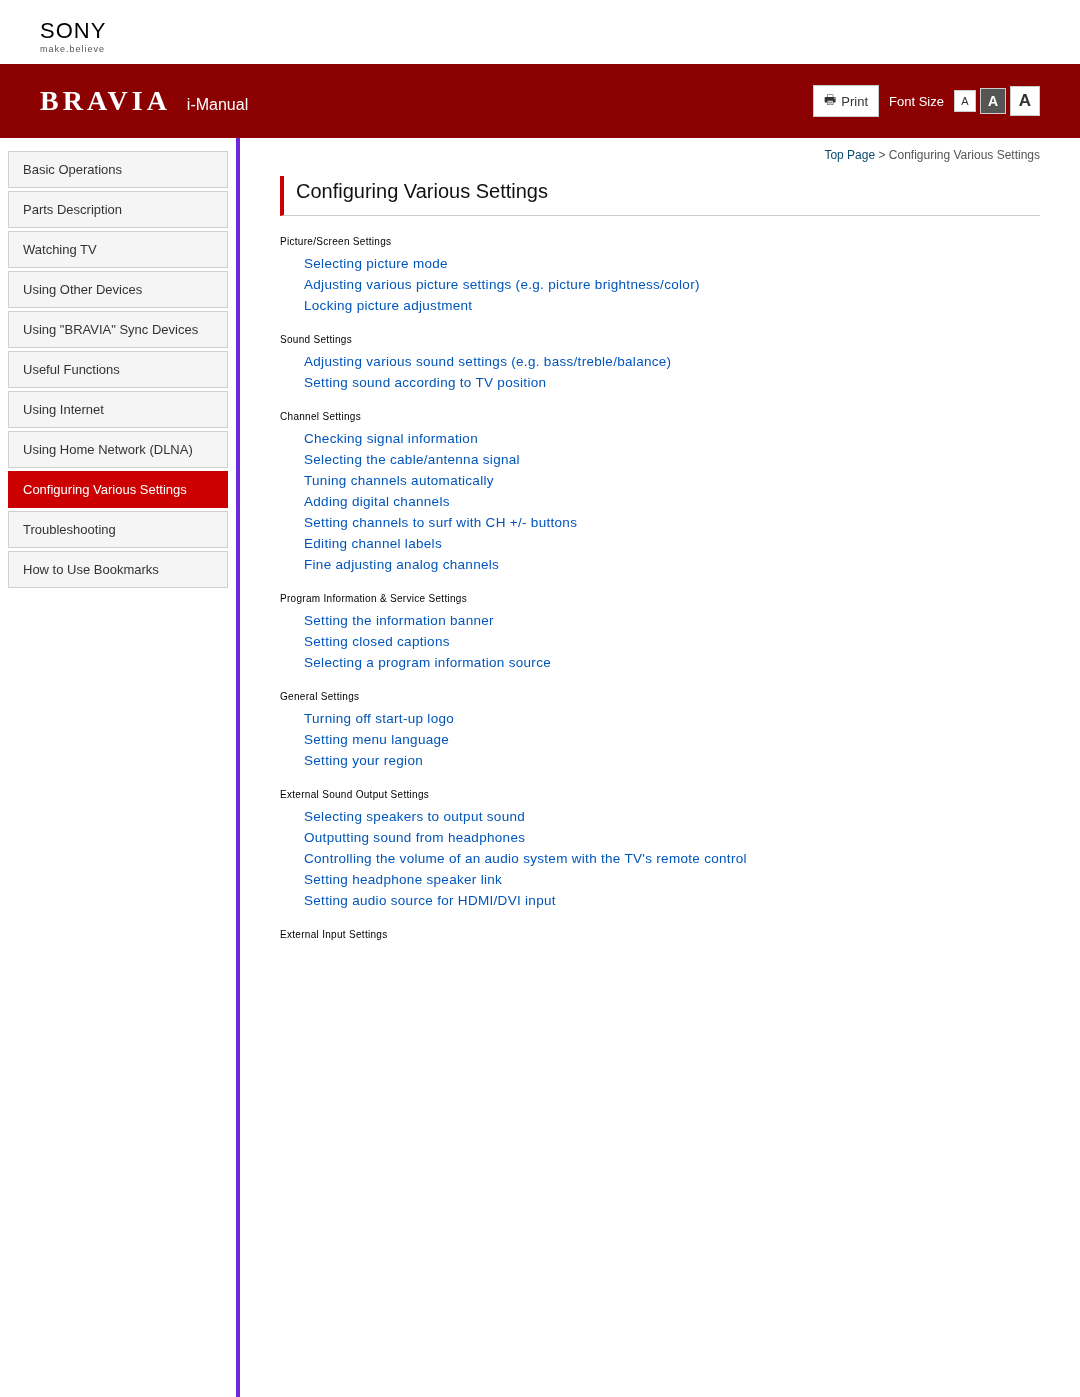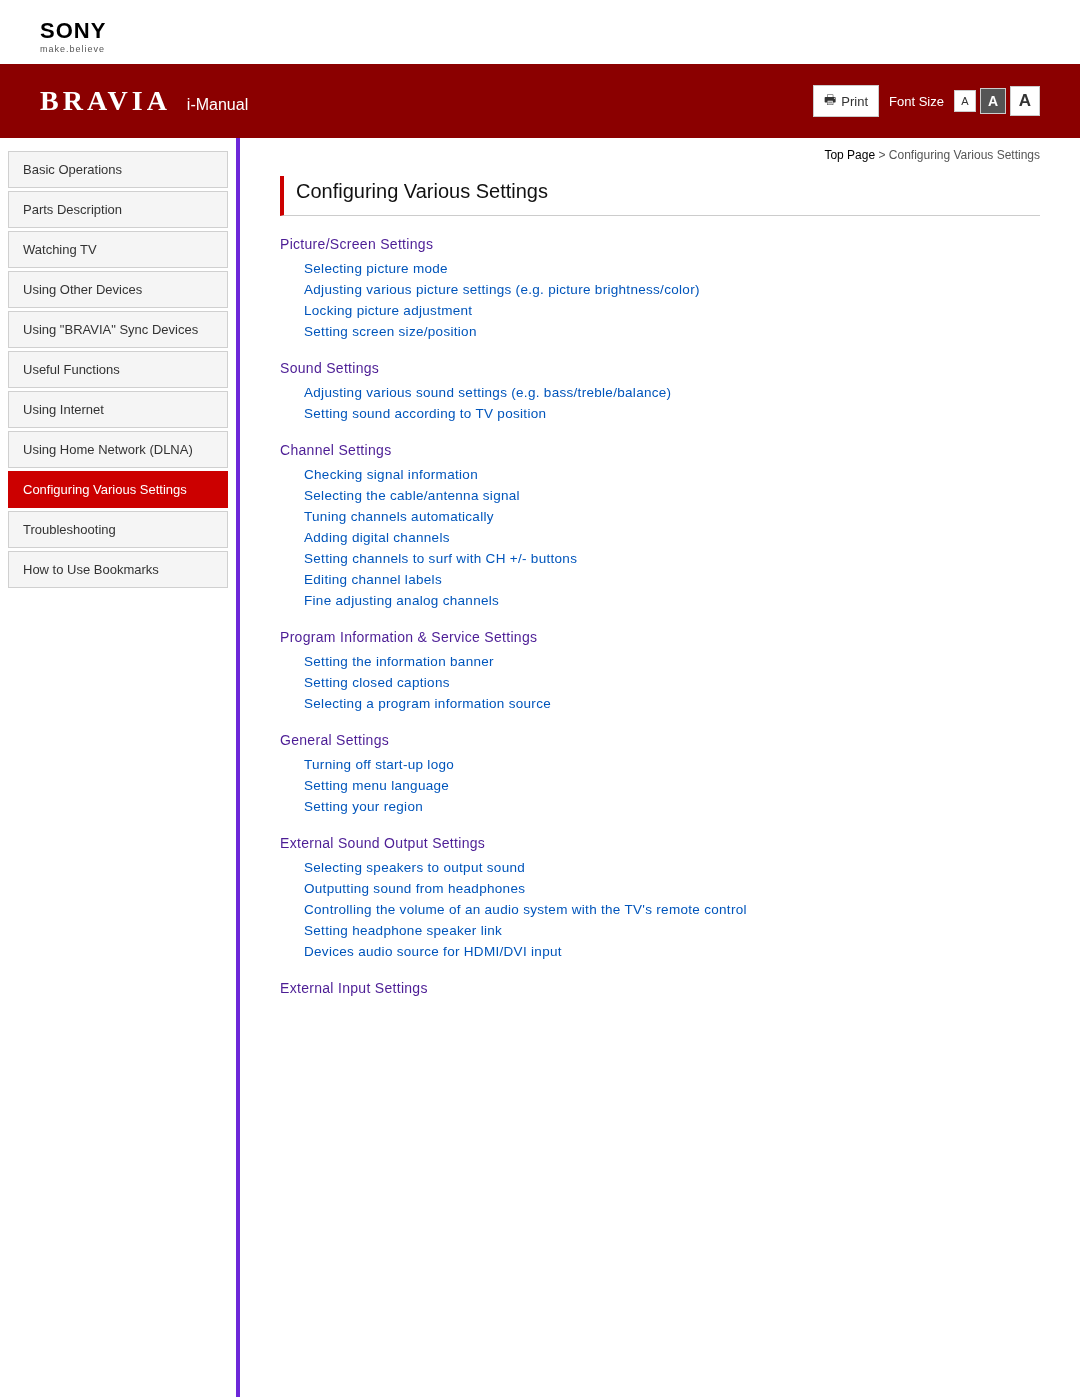--- a/index.html
+++ b/index.html
@@ -12,21 +12,21 @@
       min-height: 1397px;
     }
 
     
     .header {
       padding: 18px 40px 10px 40px;
       background: #fff;
     }
     .sony-logo {
       font-size: 22px;
-      font-weight: bold;
+      font-weight: normal;
       color: #000;
       letter-spacing: 1px;
     }
     .sony-tagline {
       font-size: 9px;
       color: #555;
       letter-spacing: 1px;
     }
 
     
@@ -132,42 +132,42 @@
       text-align: right;
       font-size: 12px;
       color: #0055aa;
       margin-bottom: 10px;
       padding-bottom: 4px;
     }
     .breadcrumb span {
       color: #555;
     }
     .breadcrumb a {
-      color: #000000;
+      color: #0c4a6e;
       text-decoration: none;
     }
 
     
     .page-title {
       font-size: 20px;
       font-weight: normal;
       color: #111;
       border-left: 4px solid #cc0000;
       padding-left: 12px;
       margin-bottom: 20px;
       padding-top: 4px;
       padding-bottom: 4px;
       border-bottom: 1px solid #ccc;
       padding-bottom: 12px;
     }
 
     
     .section-category {
-      font-size: 14px;
-      color: #4c1d95;
+      font-size: 10px;
+      color: #000000;
       font-weight: normal;
       margin-top: 18px;
       margin-bottom: 6px;
       margin-left: 0;
       letter-spacing: 0.3px;
     }
 
     
     .content-link {
       display: block;
@@ -227,21 +227,20 @@
       <a href="#">Top Page</a><span> &gt; </span><span>Configuring Various Settings</span>
     </div>
 
     <div class="page-title">Configuring Various Settings</div>
 
     <div id="sections-container">
         <div class="section-category">Picture/Screen Settings</div>
         <a href="#" class="content-link">Selecting picture mode</a>
         <a href="#" class="content-link">Adjusting various picture settings (e.g. picture brightness/color)</a>
         <a href="#" class="content-link">Locking picture adjustment</a>
-        <a href="#" class="content-link">Setting screen size/position</a>
         <div class="section-category">Sound Settings</div>
         <a href="#" class="content-link">Adjusting various sound settings (e.g. bass/treble/balance)</a>
         <a href="#" class="content-link">Setting sound according to TV position</a>
         <div class="section-category">Channel Settings</div>
         <a href="#" class="content-link">Checking signal information</a>
         <a href="#" class="content-link">Selecting the cable/antenna signal</a>
         <a href="#" class="content-link">Tuning channels automatically</a>
         <a href="#" class="content-link">Adding digital channels</a>
         <a href="#" class="content-link">Setting channels to surf with CH +/- buttons</a>
         <a href="#" class="content-link">Editing channel labels</a>
@@ -252,17 +251,17 @@
         <a href="#" class="content-link">Selecting a program information source</a>
         <div class="section-category">General Settings</div>
         <a href="#" class="content-link">Turning off start-up logo</a>
         <a href="#" class="content-link">Setting menu language</a>
         <a href="#" class="content-link">Setting your region</a>
         <div class="section-category">External Sound Output Settings</div>
         <a href="#" class="content-link">Selecting speakers to output sound</a>
         <a href="#" class="content-link">Outputting sound from headphones</a>
         <a href="#" class="content-link">Controlling the volume of an audio system with the TV's remote control</a>
         <a href="#" class="content-link">Setting headphone speaker link</a>
-        <a href="#" class="content-link">Devices audio source for HDMI/DVI input</a>
+        <a href="#" class="content-link">Setting audio source for HDMI/DVI input</a>
         <div class="section-category">External Input Settings</div>
       </div>
   </div>
 </div>
 
 </body></html>

